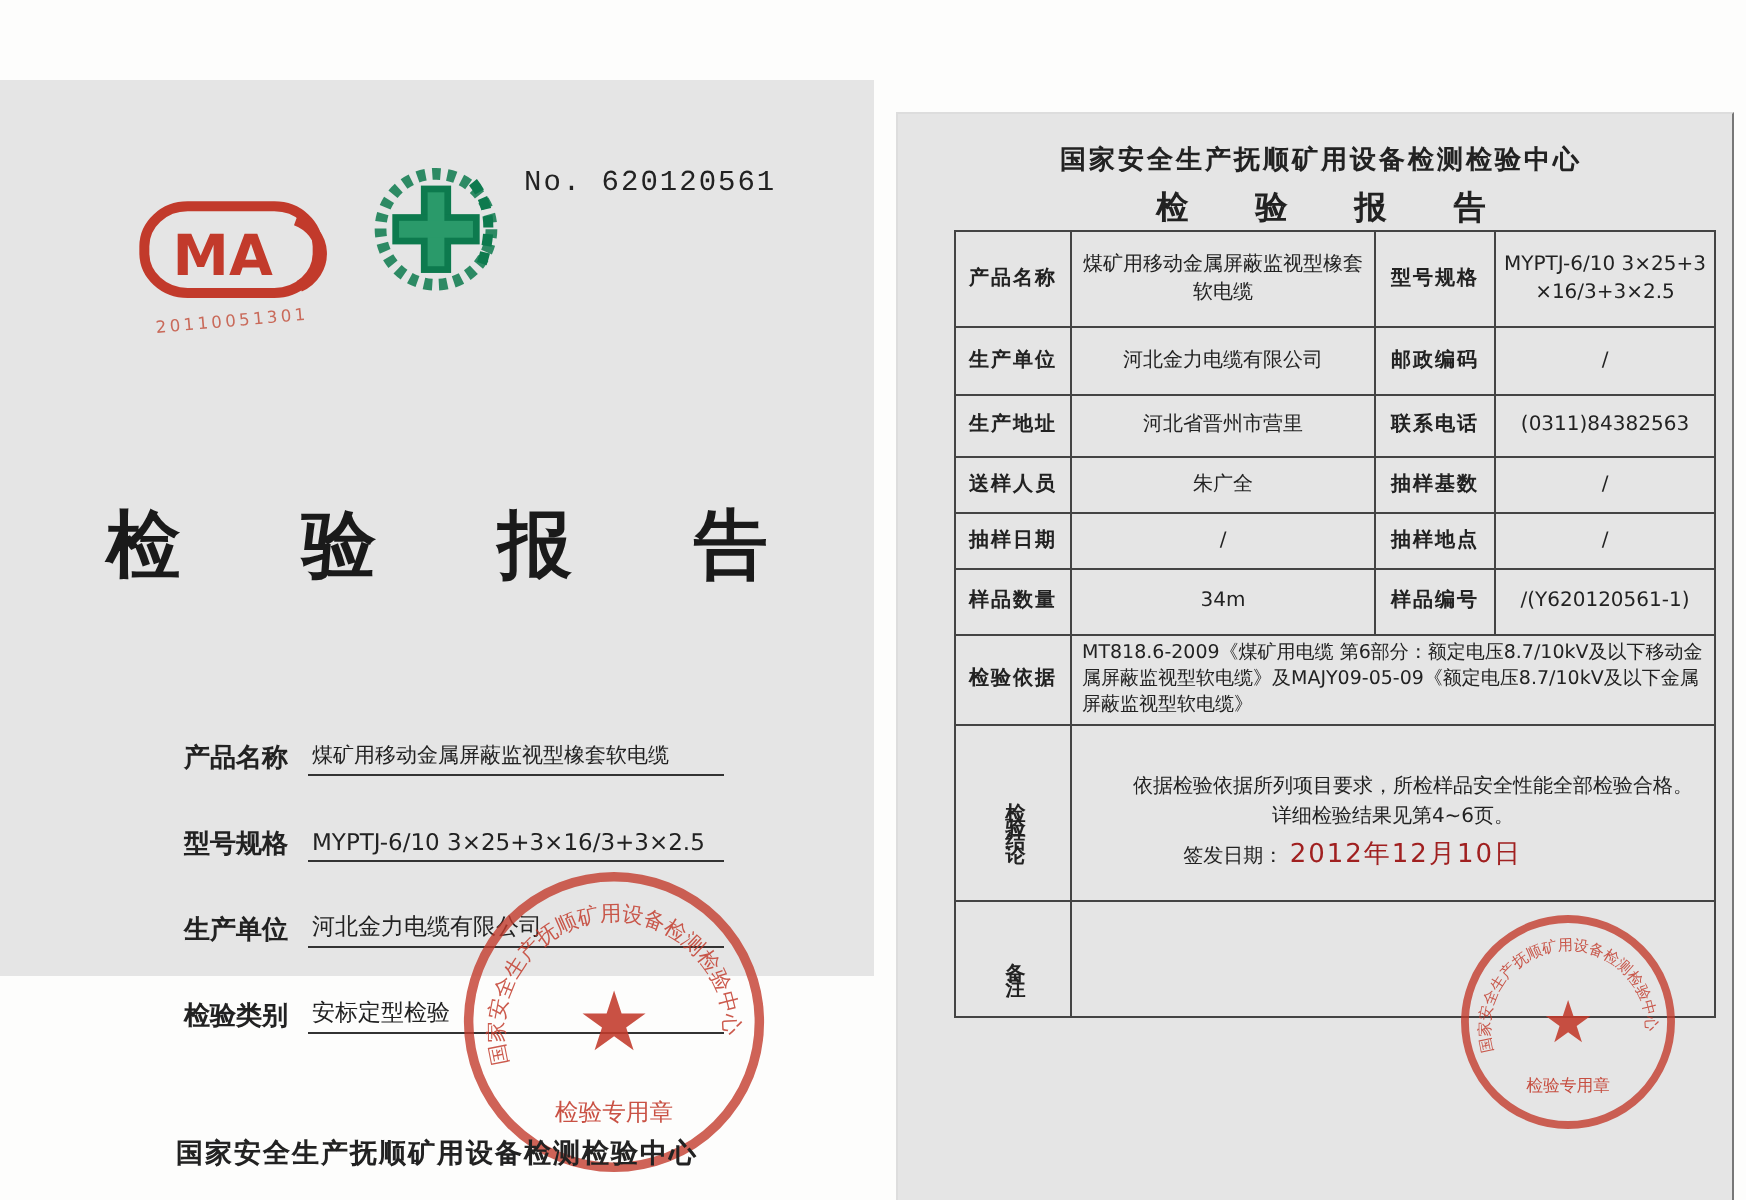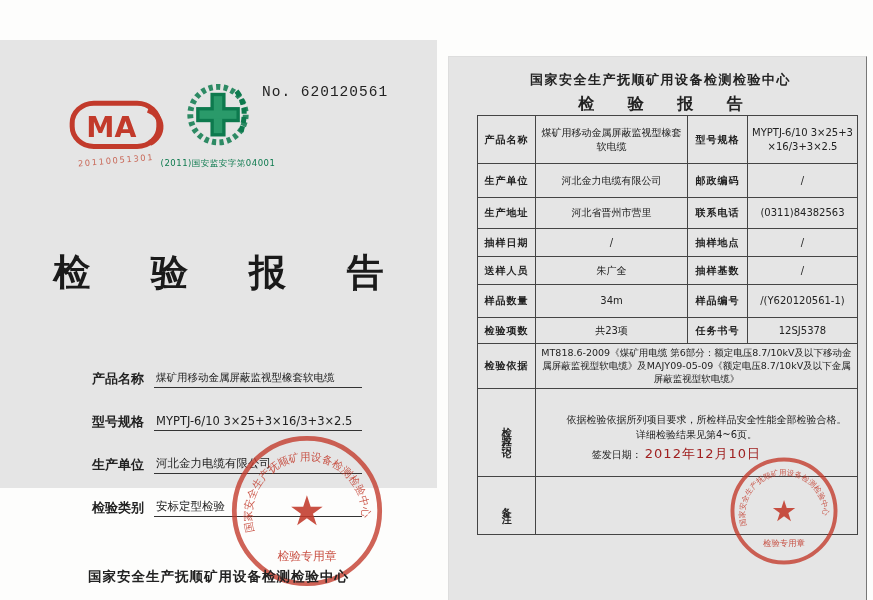--- a/index.html
+++ b/index.html
@@ -38,21 +38,21 @@
   .no-row { display:flex; justify-content:space-between; font-size:9.5px;
     margin:12px 2px 3px 6px; color:#333; }
   table.detail { width:380px; margin-left:10px; border-collapse:collapse;
     border:1.6px solid #333; table-layout:fixed; }
   table.detail td { border:1px solid #444; font-size:10px; padding:2px 3px;
     text-align:center; vertical-align:middle; line-height:1.35; word-break:break-all; }
   td.lab { font-weight:600; letter-spacing:1px; }
   col.c1 { width:58px; } col.c2 { width:152px; } col.c3 { width:60px; } col.c4 { width:110px; }
   tr.r1 td { height:48px; } tr.r2 td { height:34px; } tr.r3 td { height:31px; }
   tr.rs td { height:28px; } tr.r7 td { height:33px; } tr.rt td { height:26px; }
-  tr.basis td.val { text-align:center; font-size:9.5px; padding:3px 5px; height:44px; }
+  tr.basis td.val { text-align:left; font-size:9.5px; padding:3px 5px; height:44px; }
   td.vlab { font-weight:600; writing-mode:vertical-rl; text-orientation:upright;
     letter-spacing:7px; padding:6px 0; }
   tr.concl td.val { height:88px; text-align:center; position:relative; padding:8px 8px 20px 8px; }
   .concl-text { font-size:10px; text-indent:2em; line-height:1.5; }
   .sign-date-line { position:absolute; right:96px; bottom:14px; font-size:10px; white-space:nowrap; }
   .sign-date { font-weight:normal; color:#a02020; font-size:13px; letter-spacing:1px; }
   tr.remark td.val { height:58px; }
   .stamp-right { right:26px; top:398px; width:112px; height:112px; }
 </style>
 </head>
@@ -72,21 +72,20 @@
   <div class="green-box">
     <svg viewBox="0 0 100 100" width="84" height="84">
       <circle cx="50" cy="46" r="33" fill="none" stroke="#0d7a4e" stroke-width="7" stroke-dasharray="5 4" opacity=".85"></circle>
       <rect x="41" y="20" width="18" height="52" fill="#0d7a4e"></rect>
       <rect x="24" y="37" width="52" height="18" fill="#0d7a4e"></rect>
       <rect x="45" y="24" width="10" height="44" fill="#2a9a6a"></rect>
       <rect x="28" y="41" width="44" height="10" fill="#2a9a6a"></rect>
       <path d="M 72,18 q 16,20 4,52" fill="none" stroke="#0d7a4e" stroke-width="6" stroke-dasharray="7 4"></path>
     </svg>
   </div>
-  <div class="green-caption">(2011)国安监安字第04001</div>
 
   <div class="report-no-left">No. 620120561</div>
 
   <div class="cover-title">检 验 报 告</div>
 
   <div class="cover-fields">
     <div class="cover-field">
       <span class="flabel">产品名称</span>
       <span class="fvalue" style="font-size:10.5px">煤矿用移动金属屏蔽监视型橡套软电缆</span>
     </div>
@@ -147,42 +146,36 @@
         <td class="lab">邮政编码</td>
         <td>/</td>
       </tr>
       <tr class="r3">
         <td class="lab">生产地址</td>
         <td>河北省晋州市营里</td>
         <td class="lab">联系电话</td>
         <td>(0311)84382563</td>
       </tr>
       <tr class="rs">
-        <td class="lab">抽样日期</td>
-        <td>/</td>
-        <td class="lab">抽样地点</td>
-        <td>/</td>
-      </tr>
-      <tr class="rs">
         <td class="lab">送样人员</td>
         <td>朱广全</td>
         <td class="lab">抽样基数</td>
+        <td>/</td>
+      </tr>
+      <tr class="rs">
+        <td class="lab">抽样日期</td>
+        <td>/</td>
+        <td class="lab">抽样地点</td>
         <td>/</td>
       </tr>
       <tr class="r7">
         <td class="lab">样品数量</td>
         <td>34m</td>
         <td class="lab">样品编号</td>
         <td>/(Y620120561-1)</td>
-      </tr>
-      <tr class="rt">
-        <td class="lab">检验项数</td>
-        <td>共23项</td>
-        <td class="lab">任务书号</td>
-        <td>12SJ5378</td>
       </tr>
       <tr class="basis">
         <td class="lab">检验依据</td>
         <td class="val" colspan="3">MT818.6-2009《煤矿用电缆 第6部分：额定电压8.7/10kV及以下移动金属屏蔽监视型软电缆》及MAJY09-05-09《额定电压8.7/10kV及以下金属屏蔽监视型软电缆》</td>
       </tr>
       <tr class="concl">
         <td class="vlab">检验结论</td>
         <td class="val" colspan="3">
           <div class="concl-text">依据检验依据所列项目要求，所检样品安全性能全部检验合格。详细检验结果见第4~6页。</div>
           <div class="sign-date-line">

